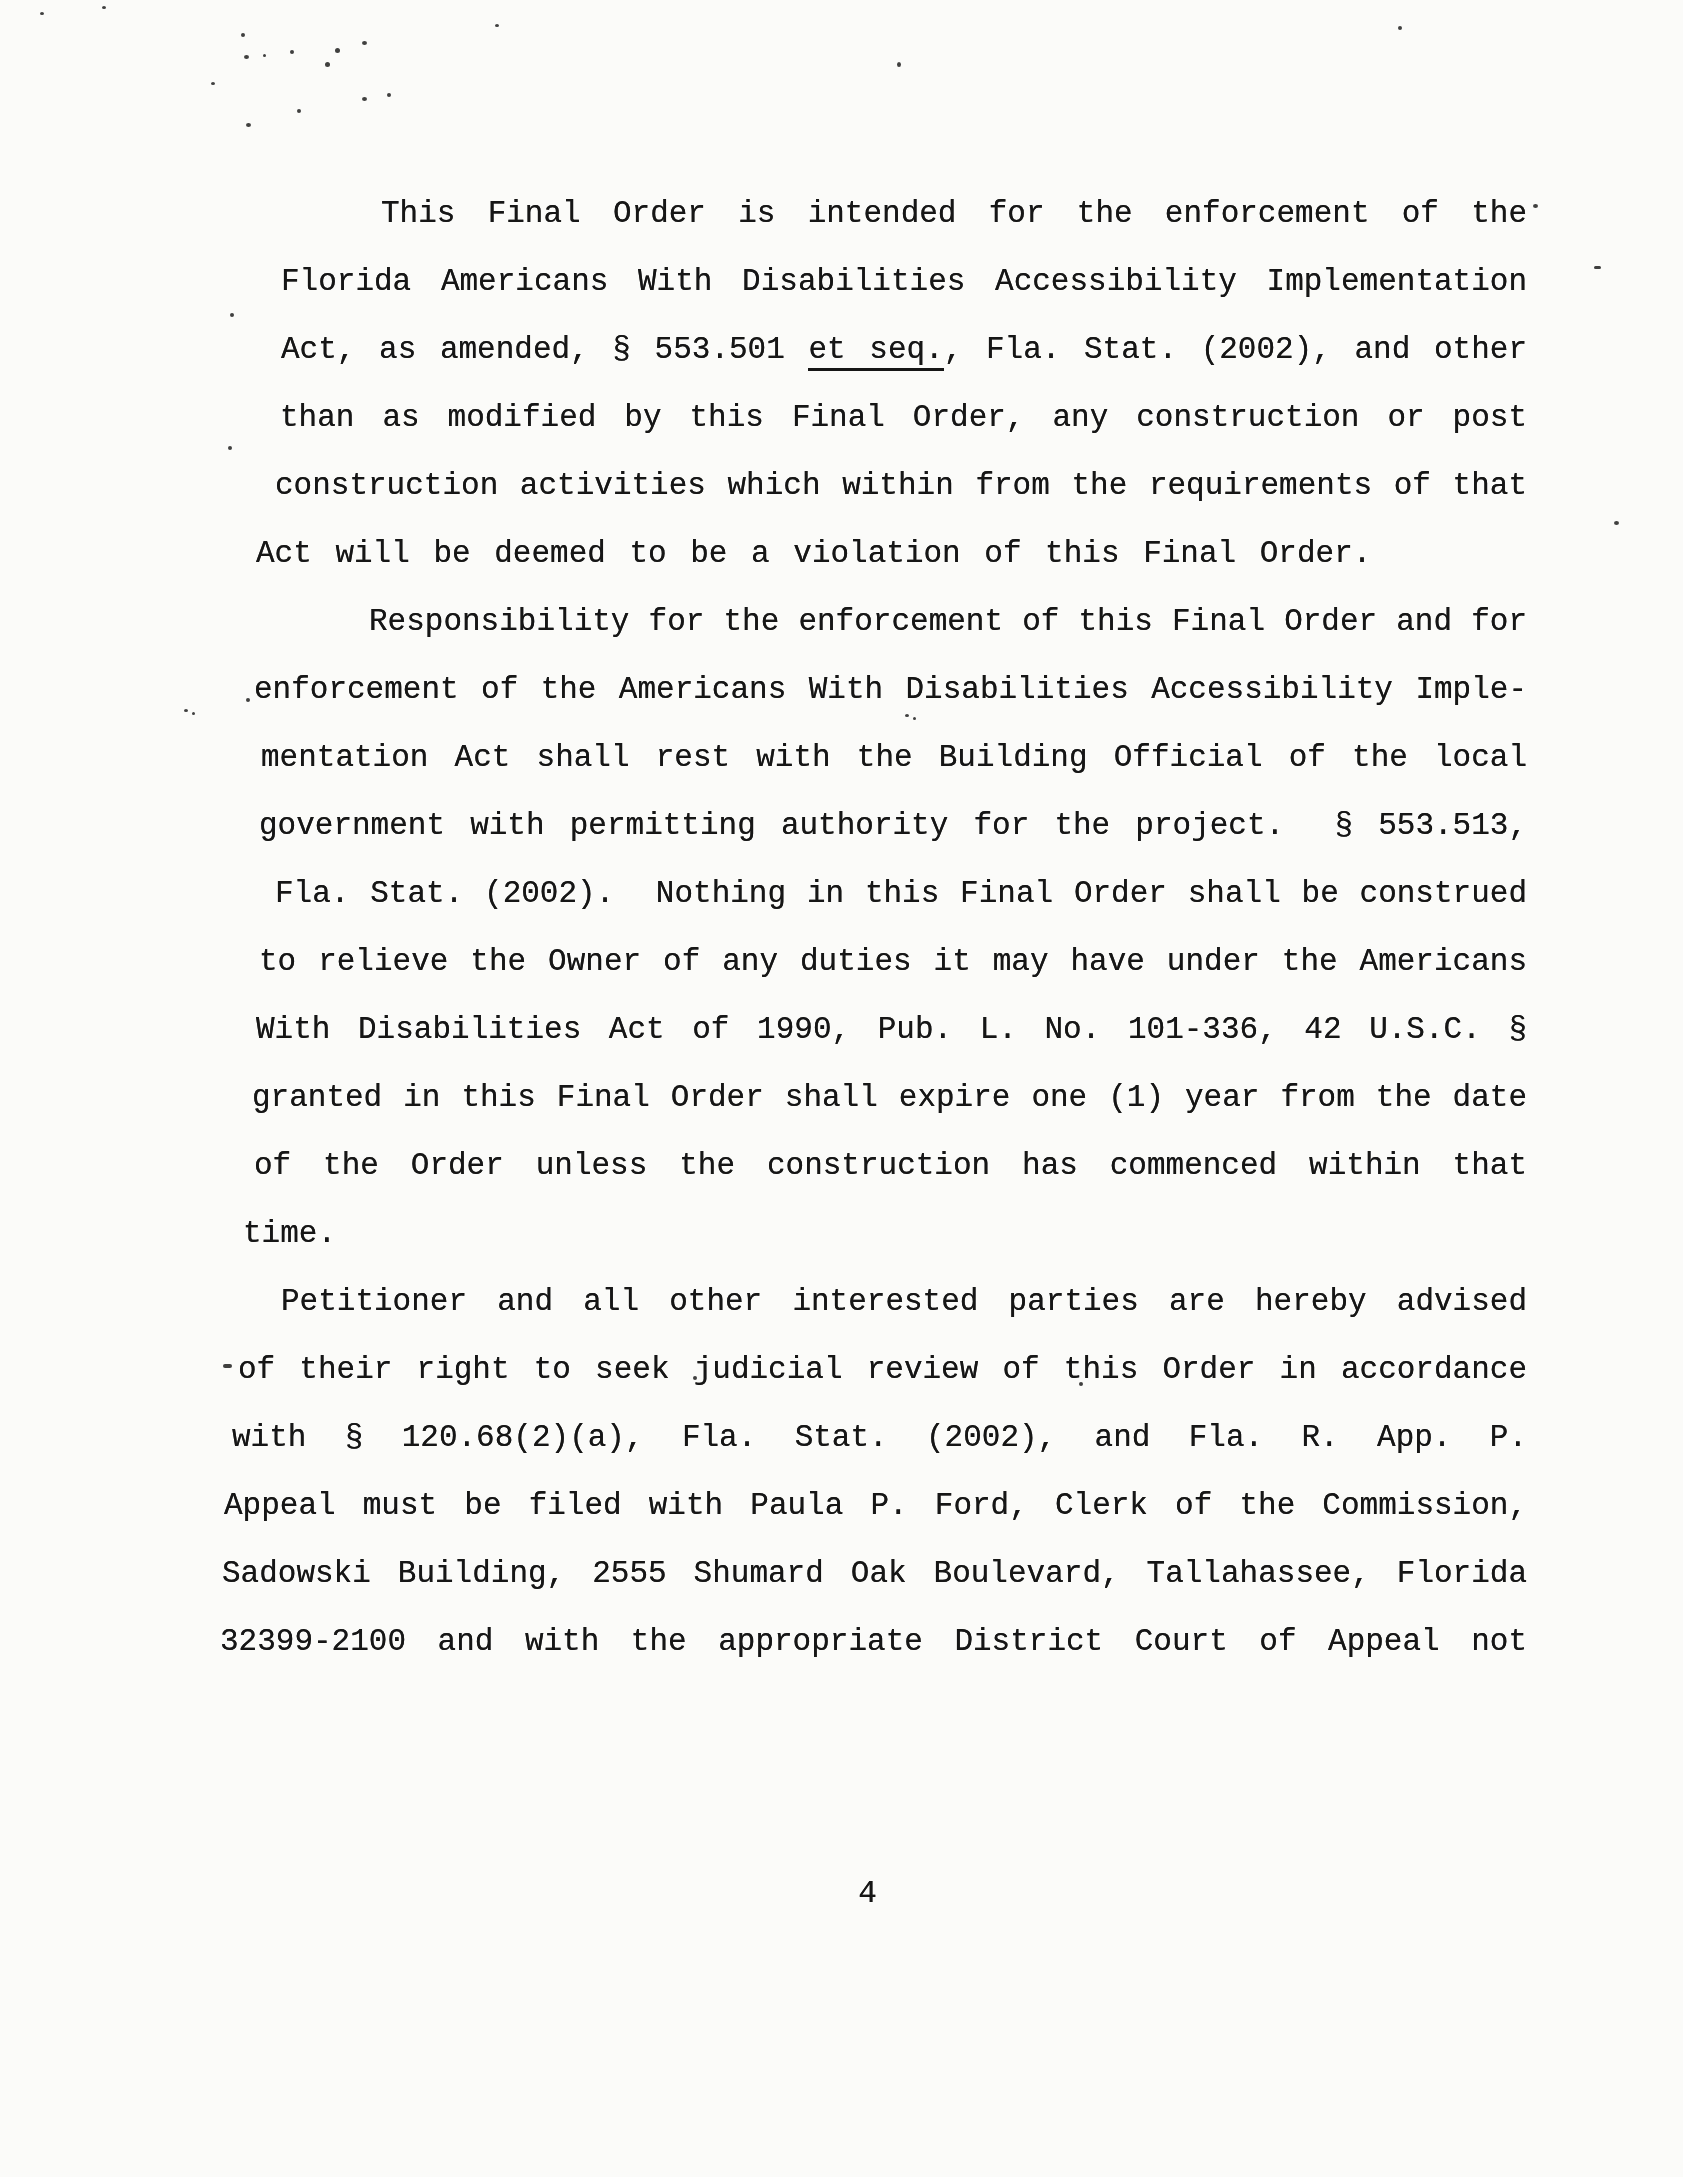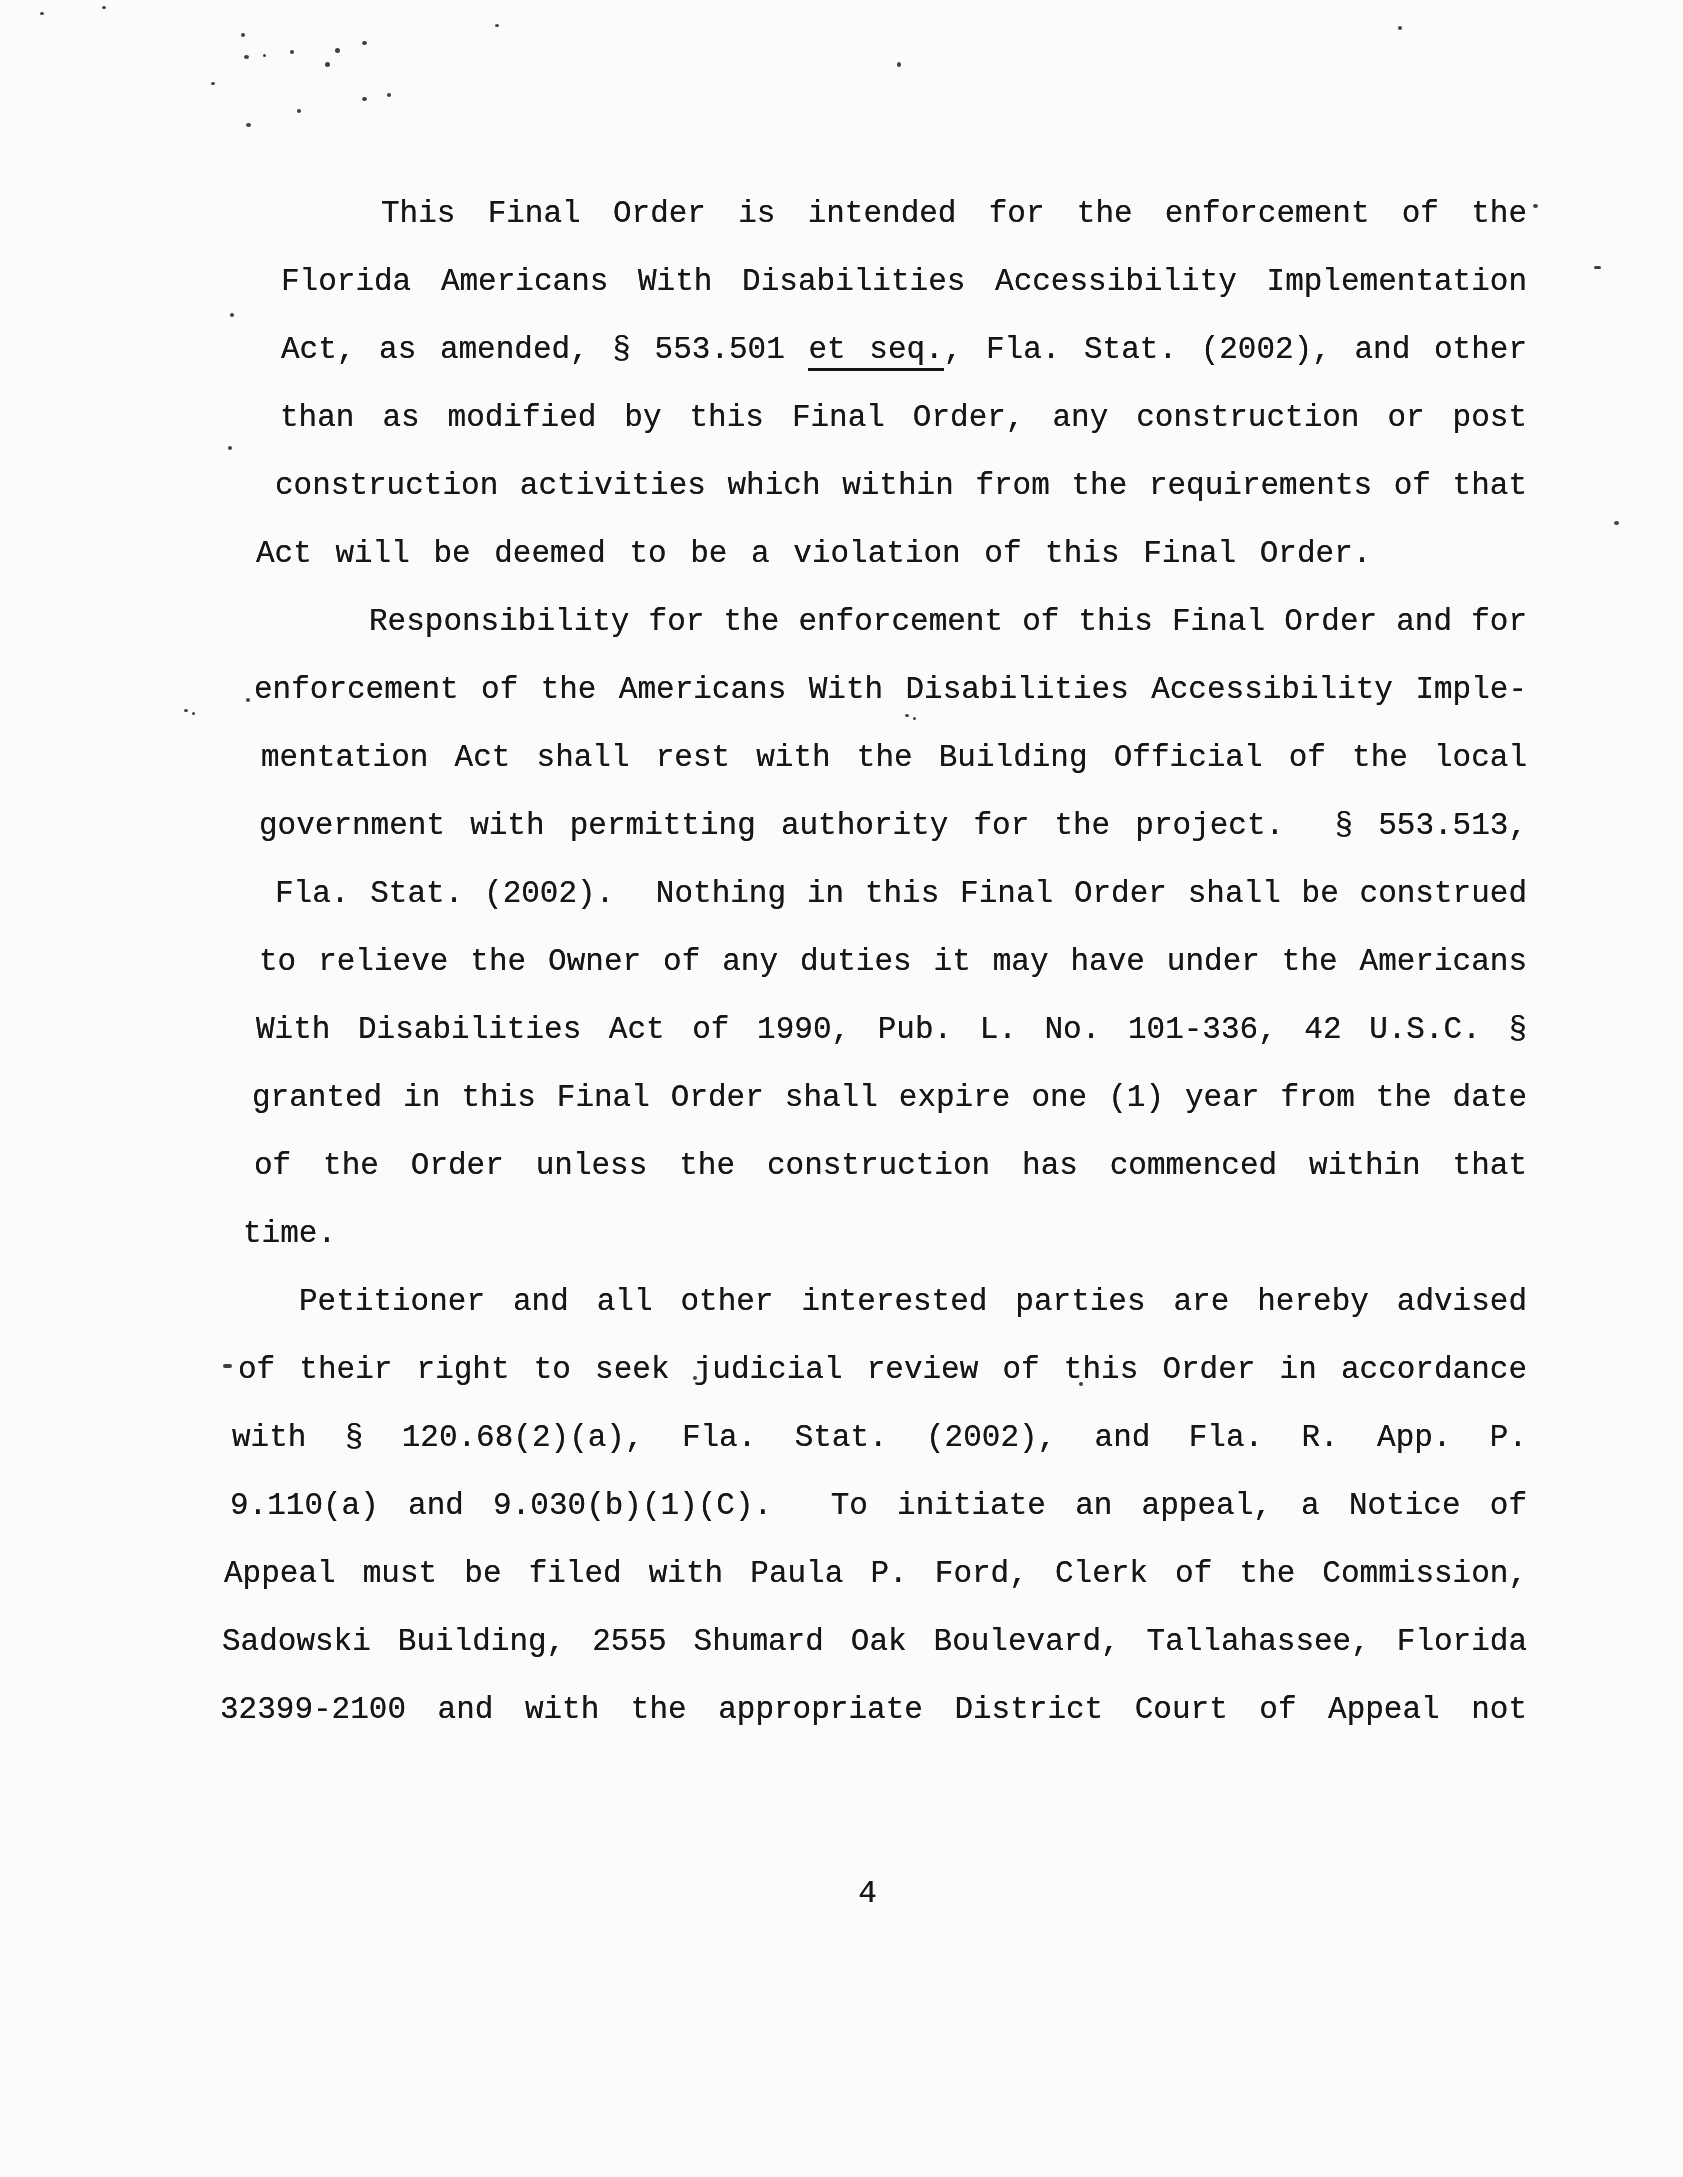--- a/index.html
+++ b/index.html
@@ -75,24 +75,23 @@
     <div class="line" style="margin-left:151px">Responsibility for the enforcement of this Final Order and for</div>
     <div class="line" style="margin-left:36px">enforcement of the Americans With Disabilities Accessibility Imple-</div>
     <div class="line" style="margin-left:43px">mentation Act shall rest with the Building Official of the local</div>
     <div class="line" style="margin-left:41px">government with permitting authority for the project. &nbsp;§ 553.513,</div>
     <div class="line" style="margin-left:57px">Fla. Stat. (2002). &nbsp;Nothing in this Final Order shall be construed</div>
     <div class="line" style="margin-left:41px">to relieve the Owner of any duties it may have under the Americans</div>
     <div class="line" style="margin-left:38px">With Disabilities Act of 1990, Pub. L. No. 101-336, 42 U.S.C. §</div>
     <div class="line" style="margin-left:34px">granted in this Final Order shall expire one (1) year from the date</div>
     <div class="line" style="margin-left:36px">of the Order unless the construction has commenced within that</div>
     <div class="line align-left" style="margin-left:25px">time.</div>
-    <div class="line" style="margin-left:81px">Petitioner and all other interested parties are hereby advised</div>
+    <div class="line" style="margin-left:63px">Petitioner and all other interested parties are hereby advised</div>
     <div class="line" style="margin-left:20px">of their right to seek judicial review of this Order in accordance</div>
     <div class="line" style="margin-left:14px">with § 120.68(2)(a), Fla. Stat. (2002), and Fla. R. App. P.</div>
-    <div class="line" style="margin-left:12px">9.110(a) and 9.030(b)(1)(C). &nbsp;To initiate an appeal, a Notice of</div>
     <div class="line" style="margin-left:6px">Appeal must be filed with Paula P. Ford, Clerk of the Commission,</div>
     <div class="line" style="margin-left:4px">Sadowski Building, 2555 Shumard Oak Boulevard, Tallahassee, Florida</div>
     <div class="line" style="margin-left:2px">32399-2100 and with the appropriate District Court of Appeal not</div>
   </div>
 
   <div class="pagenum">4</div>
 
   <div class="speck" style="left:102px;top:6px;width:4px;height:3px"></div>
   <div class="speck" style="left:40px;top:12px;width:4px;height:3px"></div>
   <div class="speck" style="left:241px;top:33px;width:4px;height:4px"></div>

